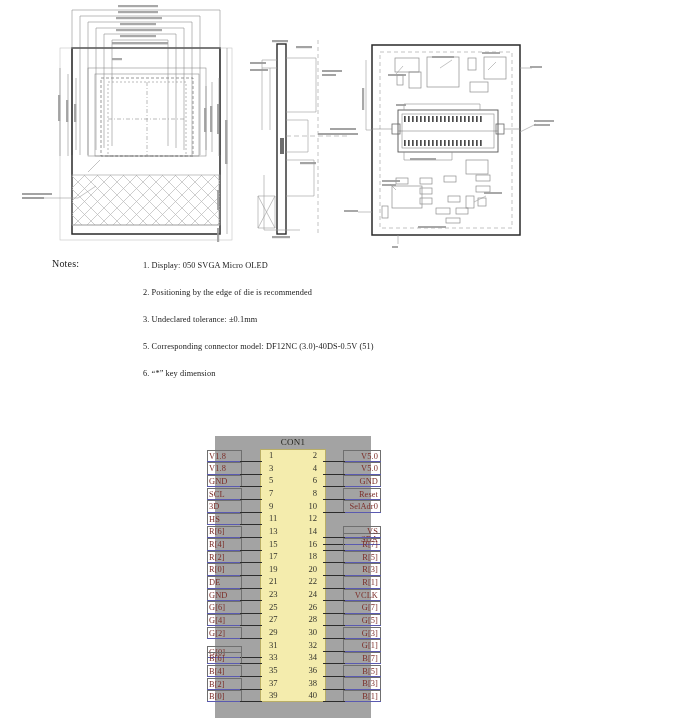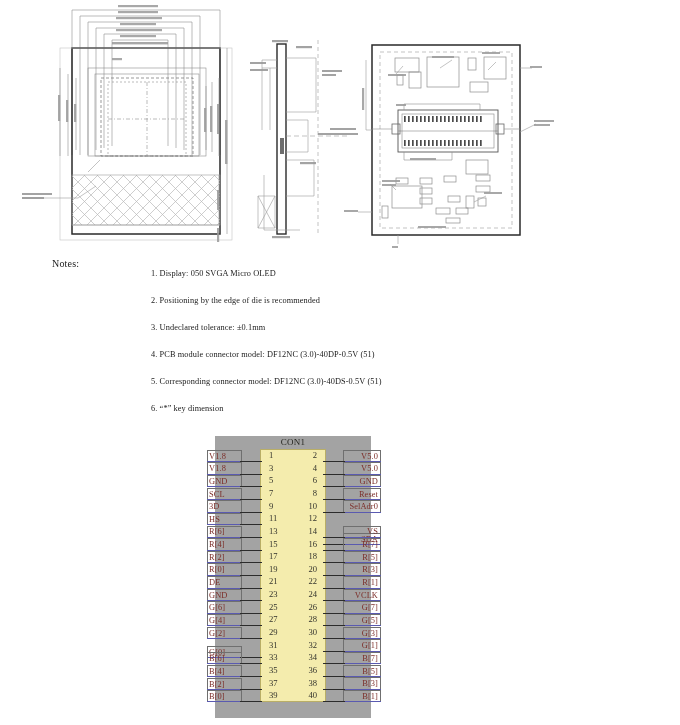--- a/index.html
+++ b/index.html
@@ -23,21 +23,21 @@
   #notes-block{
     position:absolute;left:0;top:252px;width:680px;
     font-family:"Liberation Serif", serif;
   }
   .notes-label{
     position:absolute;left:52px;top:6px;
     font-size:10px;color:#1a1a1a;letter-spacing:.2px;
   }
   .notes-list{
     position:absolute;left:139px;top:0;width:450px;
-    margin:12px;padding:0;list-style:none;
+    margin:4px;padding:0;list-style:none;
   }
   .notes-list li{
     font-size:8.3px;color:#1a1a1a;
     line-height:1;height:21px;
     white-space:nowrap;
     padding-top:6px;
     letter-spacing:.1px;
   }
 
   
@@ -367,21 +367,20 @@
   </g>
 </svg>
 </div>
 
 <div id="notes-block">
   <div class="notes-label">Notes:</div>
   <ul class="notes-list">
     <li>1. Display: 050 SVGA Micro OLED</li>
     <li>2. Positioning by the edge of die is recommended</li>
     <li>3. Undeclared tolerance: ±0.1mm</li>
-    <li>4. PCB module connector model: DF12NC (3.0)-40DP-0.5V (51)</li>
     <li>5. Corresponding connector model: DF12NC (3.0)-40DS-0.5V (51)</li>
     <li>6. “*” key dimension</li>
   </ul>
 </div>
 
 <div id="pinout-block">
 
   <div class="con-title">CON1</div>
 
   <div class="pin-body"></div>

